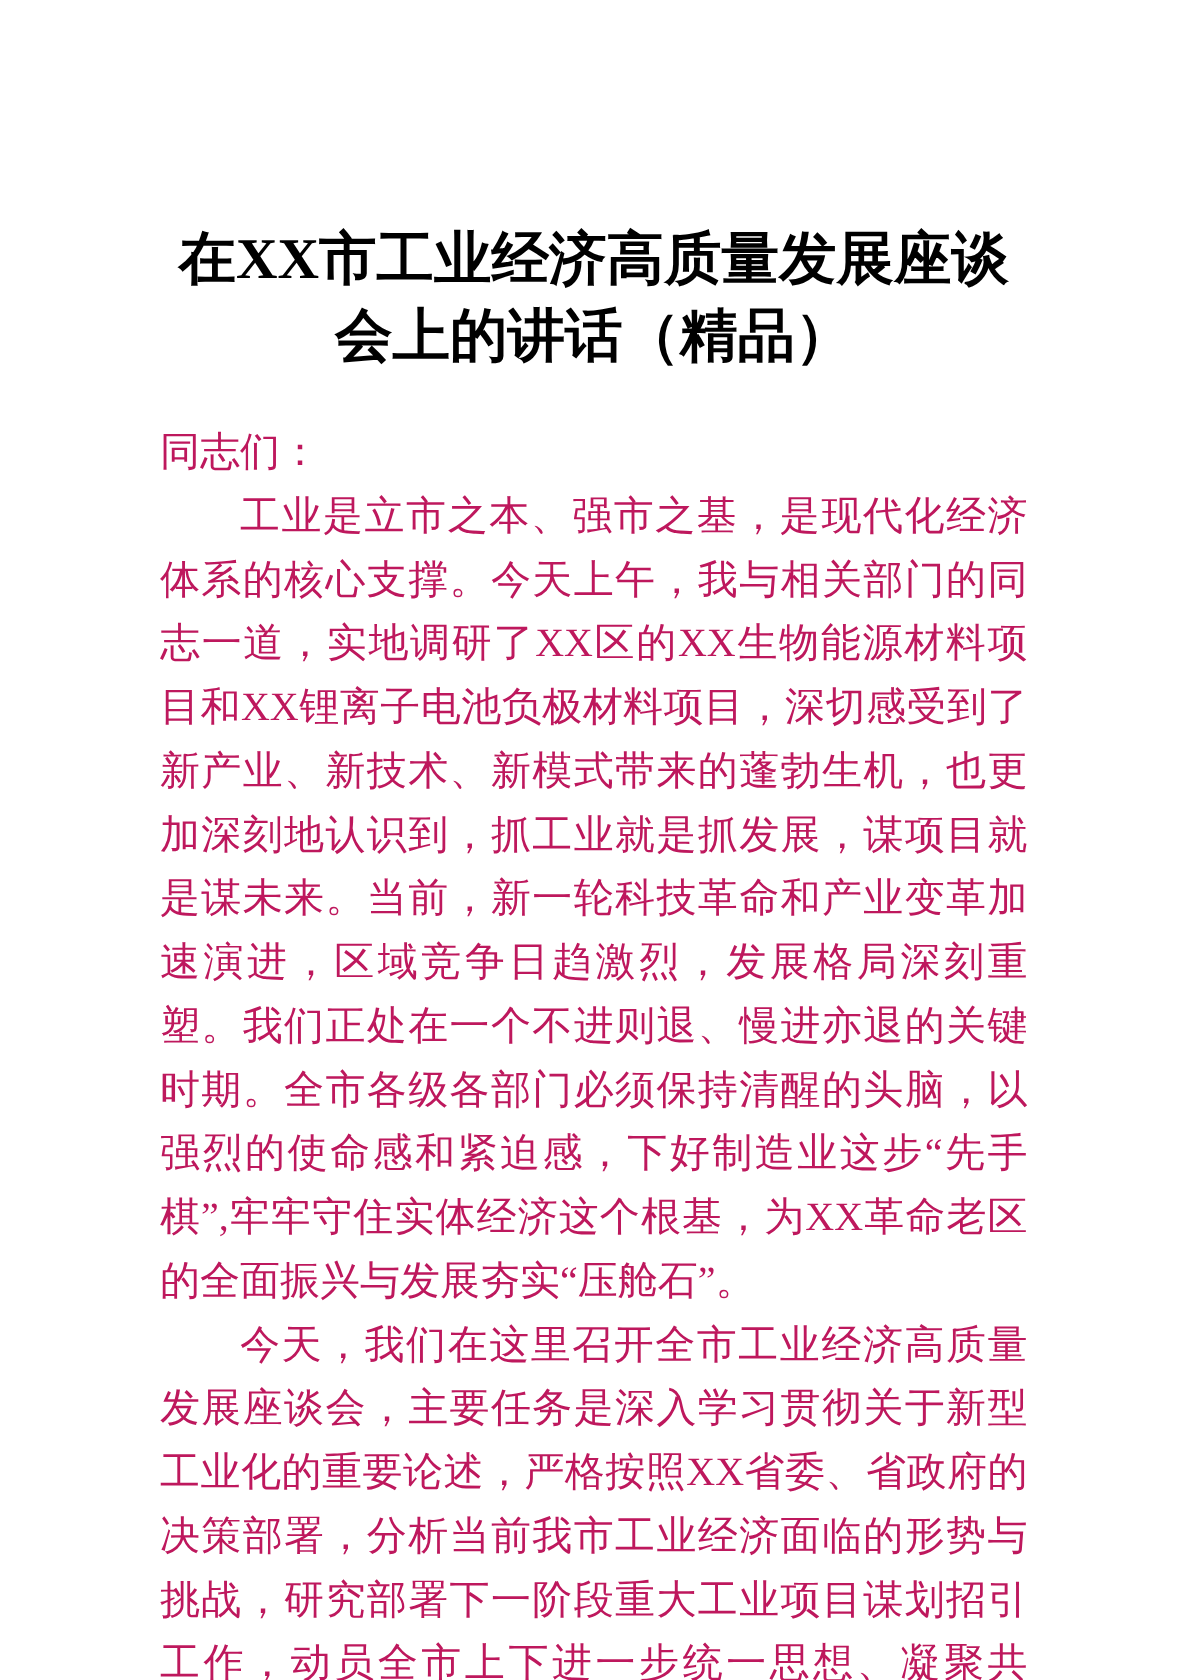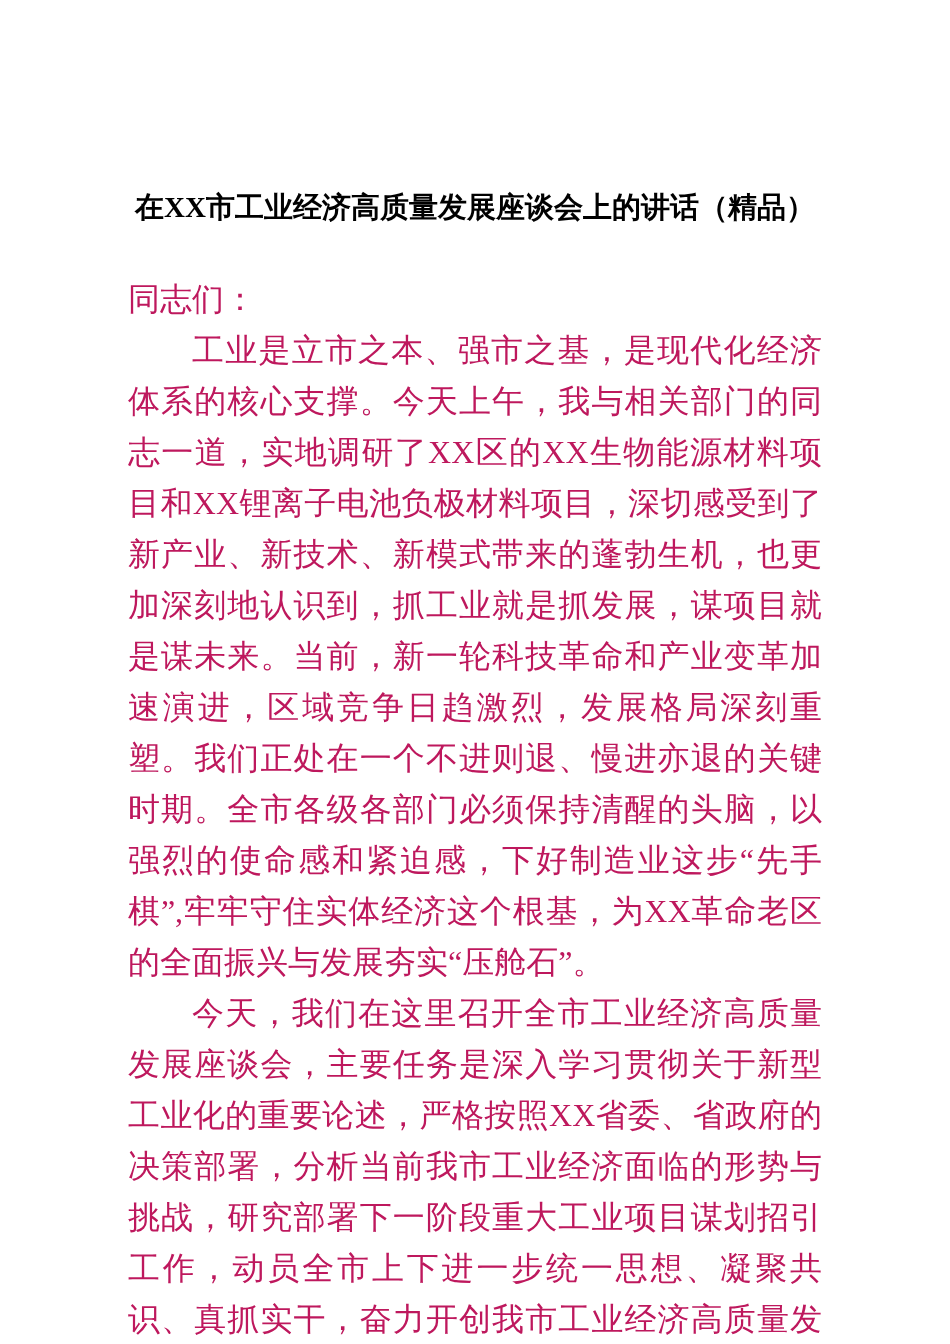--- a/index.html
+++ b/index.html
@@ -13,21 +13,21 @@
     height: 1344px;
     background: #ffffff;
     box-sizing: border-box;
     padding: 176px 128px 0 128px;
     color: #000000;
     overflow: hidden;
   }
   .doc-title {
     font-family: "Liberation Serif", serif;
     font-weight: bold;
-    font-size: 29px;
+    font-size: 46px;
     line-height: 62px;
     text-align: center;
     margin: 0 0 36px 0;
     color: #000000;
   }
   .doc-body {
     font-family: "Liberation Serif", serif;
     font-size: 32px;
     line-height: 51px;
     color: #be185d;

